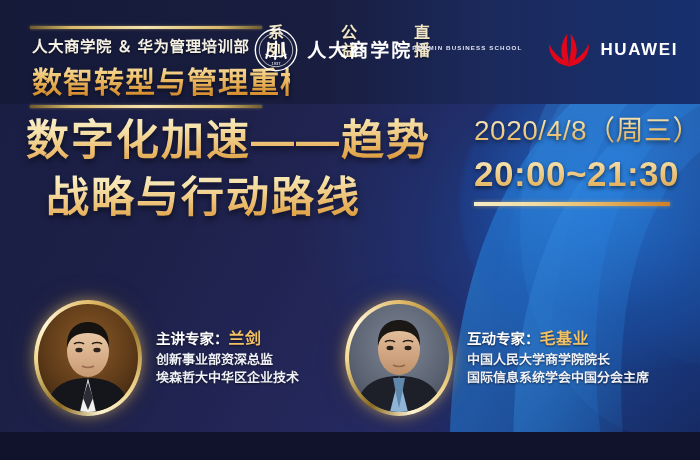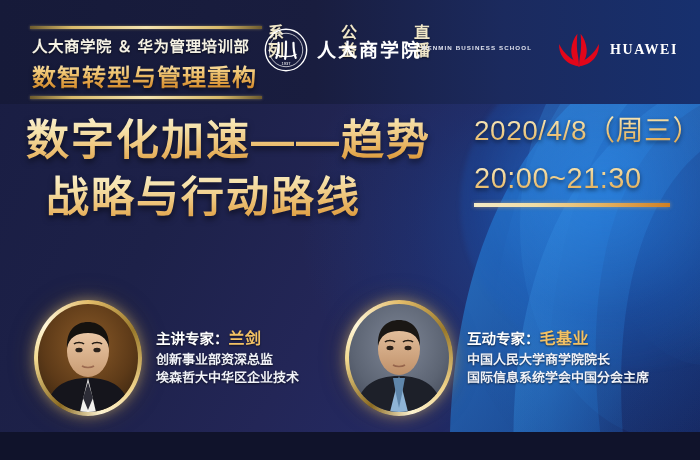--- a/index.html
+++ b/index.html
@@ -33,21 +33,21 @@
   .rule{height:3px;width:232px;
     background:linear-gradient(90deg,#6c5a2e 0%,#d8b96a 18%,#f3e2b0 50%,#d8b96a 82%,#6c5a2e 100%);
     box-shadow:0 0 3px rgba(216,185,106,0.5);}
   .rule.bot{width:232px;}
   .hdr-line1{
     font-size:15.5px;font-weight:700;color:#f4f1e4;letter-spacing:.5px;
     padding:5px 0 2px 2px;white-space:nowrap;
     text-shadow:0 1px 2px rgba(0,0,0,.6);
   }
   .hdr-line2{
-    font-size:24px;font-weight:900;letter-spacing:1px;white-space:nowrap;
+    font-size:30px;font-weight:900;letter-spacing:1px;white-space:nowrap;
     padding:0 0 3px 2px;
     background:linear-gradient(180deg,#fdf0c8 0%,#f0c674 38%,#d99436 72%,#c87c22 100%);
     -webkit-background-clip:text;background-clip:text;color:transparent;
     -webkit-text-fill-color:transparent;
     filter:drop-shadow(0 2px 2px rgba(0,0,0,.55));
   }
   .vstack{
     position:absolute;left:268px;top:22px;width:46px;z-index:6;
     display:flex;flex-direction:row;gap:28px;
   }
@@ -61,41 +61,41 @@
   
   .logos{position:absolute;right:22px;top:28px;display:flex;align-items:center;gap:26px;z-index:6;}
   .rmbs{display:flex;align-items:center;gap:9px;}
   .seal{width:44px;height:44px;flex:0 0 44px;}
   .rmbs-txt{display:flex;flex-direction:row;line-height:1;}
   .rmbs-cn{font-size:19px;font-weight:700;color:#ffffff;letter-spacing:2px;white-space:nowrap;}
   .rmbs-en{font-size:6.2px;font-weight:600;color:#dfe2ee;letter-spacing:1.1px;
     white-space:nowrap;margin-top:4px;}
   .hw{display:flex;align-items:center;gap:10px;}
   .hw-mark{width:42px;height:34px;flex:0 0 42px;}
-  .hw-txt{font-size:14px;font-weight:700;color:#ffffff;letter-spacing:1.6px;font-family:Liberation Serif, serif;}
+  .hw-txt{font-size:17px;font-weight:700;color:#ffffff;letter-spacing:1.6px;}
   
   .title{position:absolute;left:26px;top:112px;z-index:5;}
   .tline{
     font-size:43px;font-weight:900;letter-spacing:2px;line-height:1.33;white-space:nowrap;
     background:linear-gradient(178deg,#fbf3d8 0%,#f6e3ae 28%,#edc277 55%,#dfa044 80%,#cf8a2c 100%);
     -webkit-background-clip:text;background-clip:text;color:transparent;
     -webkit-text-fill-color:transparent;
     filter:drop-shadow(0 3px 3px rgba(0,0,0,.55));
   }
   .tline.l2{padding-left:20px;}
   
   .datebox{position:absolute;left:474px;top:112px;z-index:6;}
   .dline{
     font-size:28px;font-weight:400;letter-spacing:.5px;white-space:nowrap;line-height:1.35;
     background:linear-gradient(178deg,#fdf4da 0%,#f4dda5 30%,#e9bd6f 62%,#d79a3f 100%);
     -webkit-background-clip:text;background-clip:text;color:transparent;
     -webkit-text-fill-color:transparent;
     filter:drop-shadow(0 2px 2px rgba(0,0,0,.55));
   }
-  .dline.big{font-size:29px;font-weight:400;margin-top:9px;}
+  .dline.big{font-size:35px;font-weight:700;}
   .ddiv{margin-top:5px;height:4px;width:196px;
     background:linear-gradient(90deg,#f6ecc6 0%,#f0dda4 32%,#e7b868 62%,#cf7f23 100%);
     box-shadow:0 0 4px rgba(230,180,100,.55);}
   
   .sp{position:absolute;display:flex;align-items:center;z-index:6;}
   .sp.left{left:34px;top:300px;}
   .sp.right{left:345px;top:300px;}
   .ring{
     position:relative;width:108px;height:116px;flex:0 0 108px;border-radius:50%;
     padding:4px;

